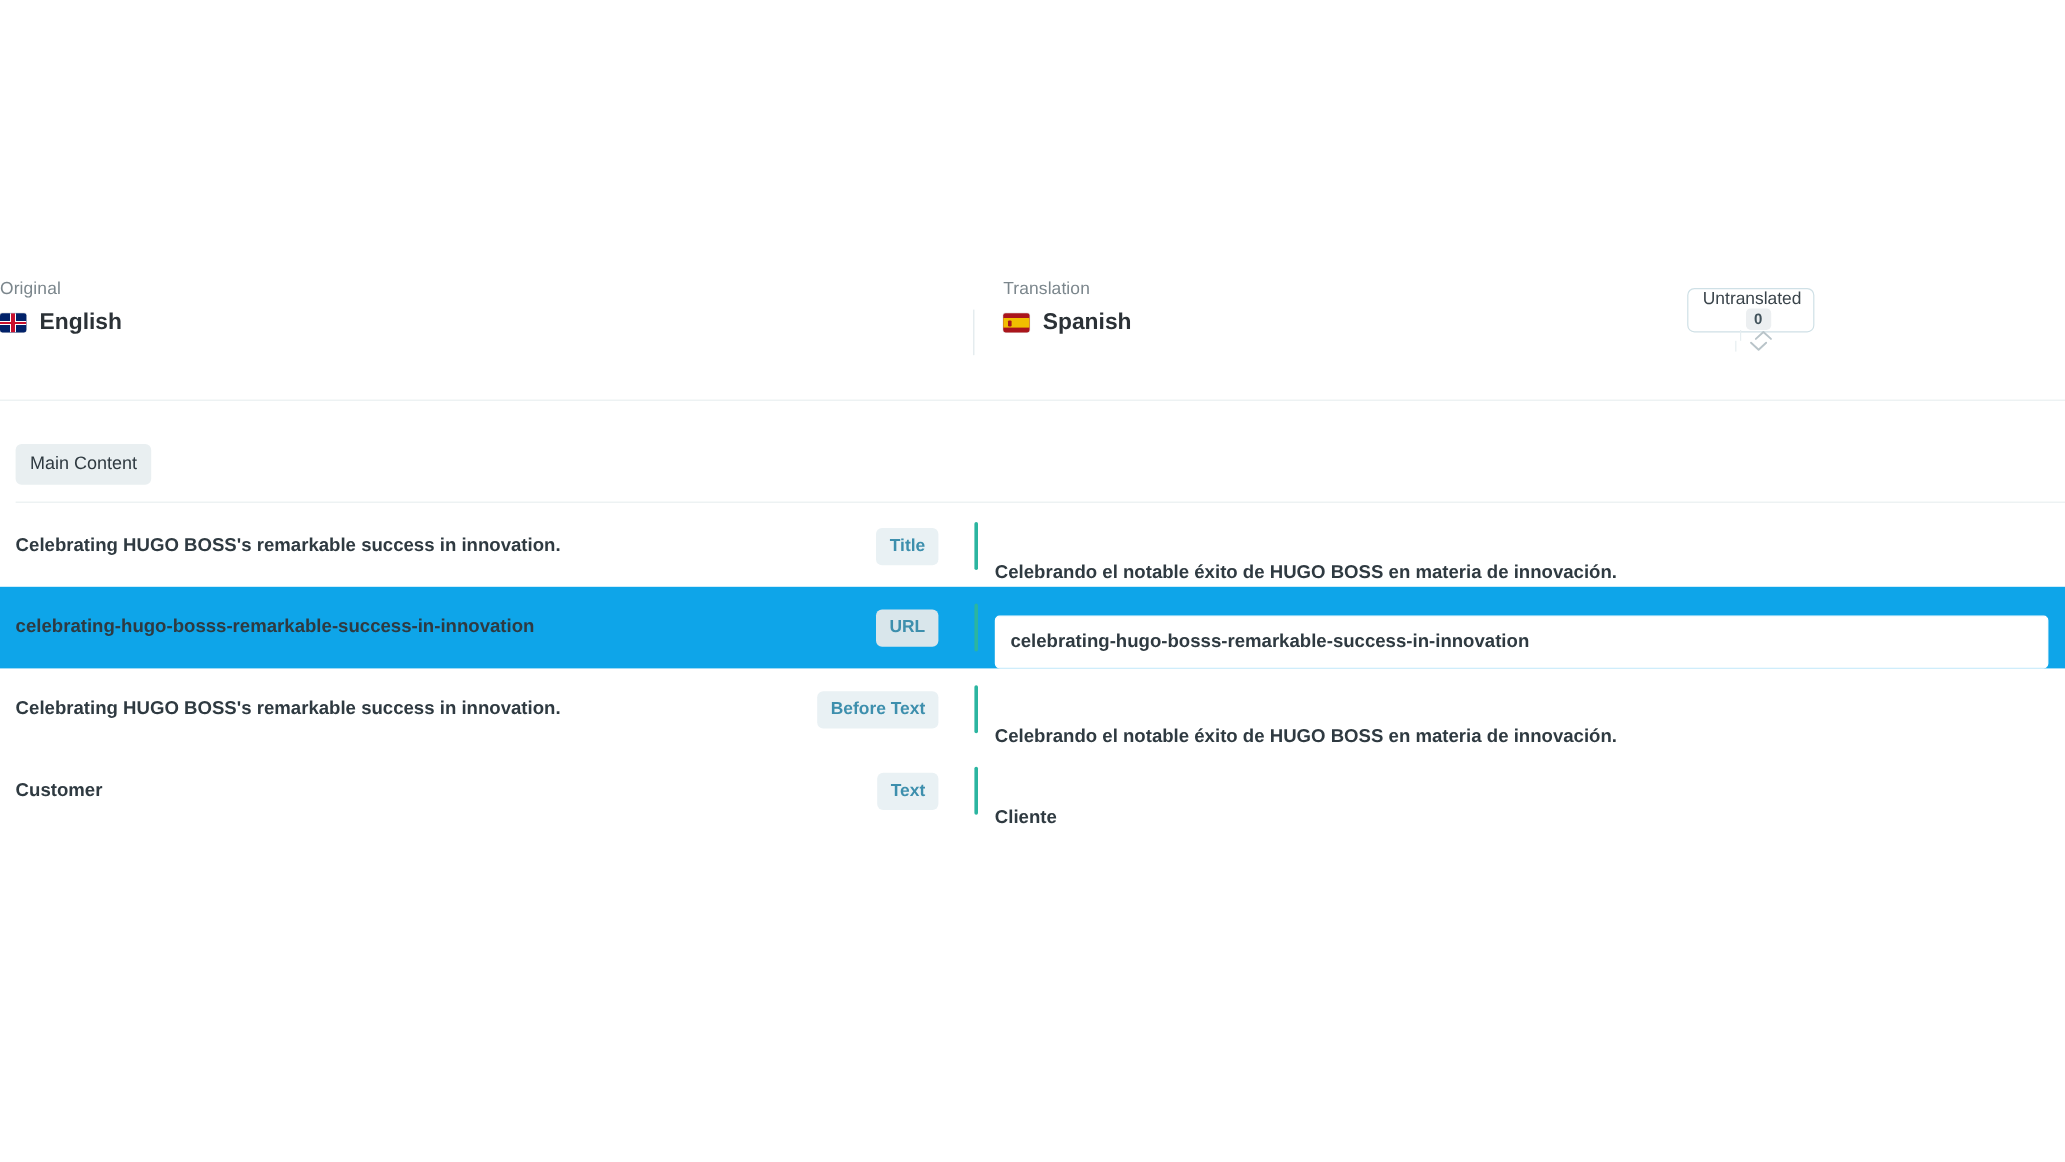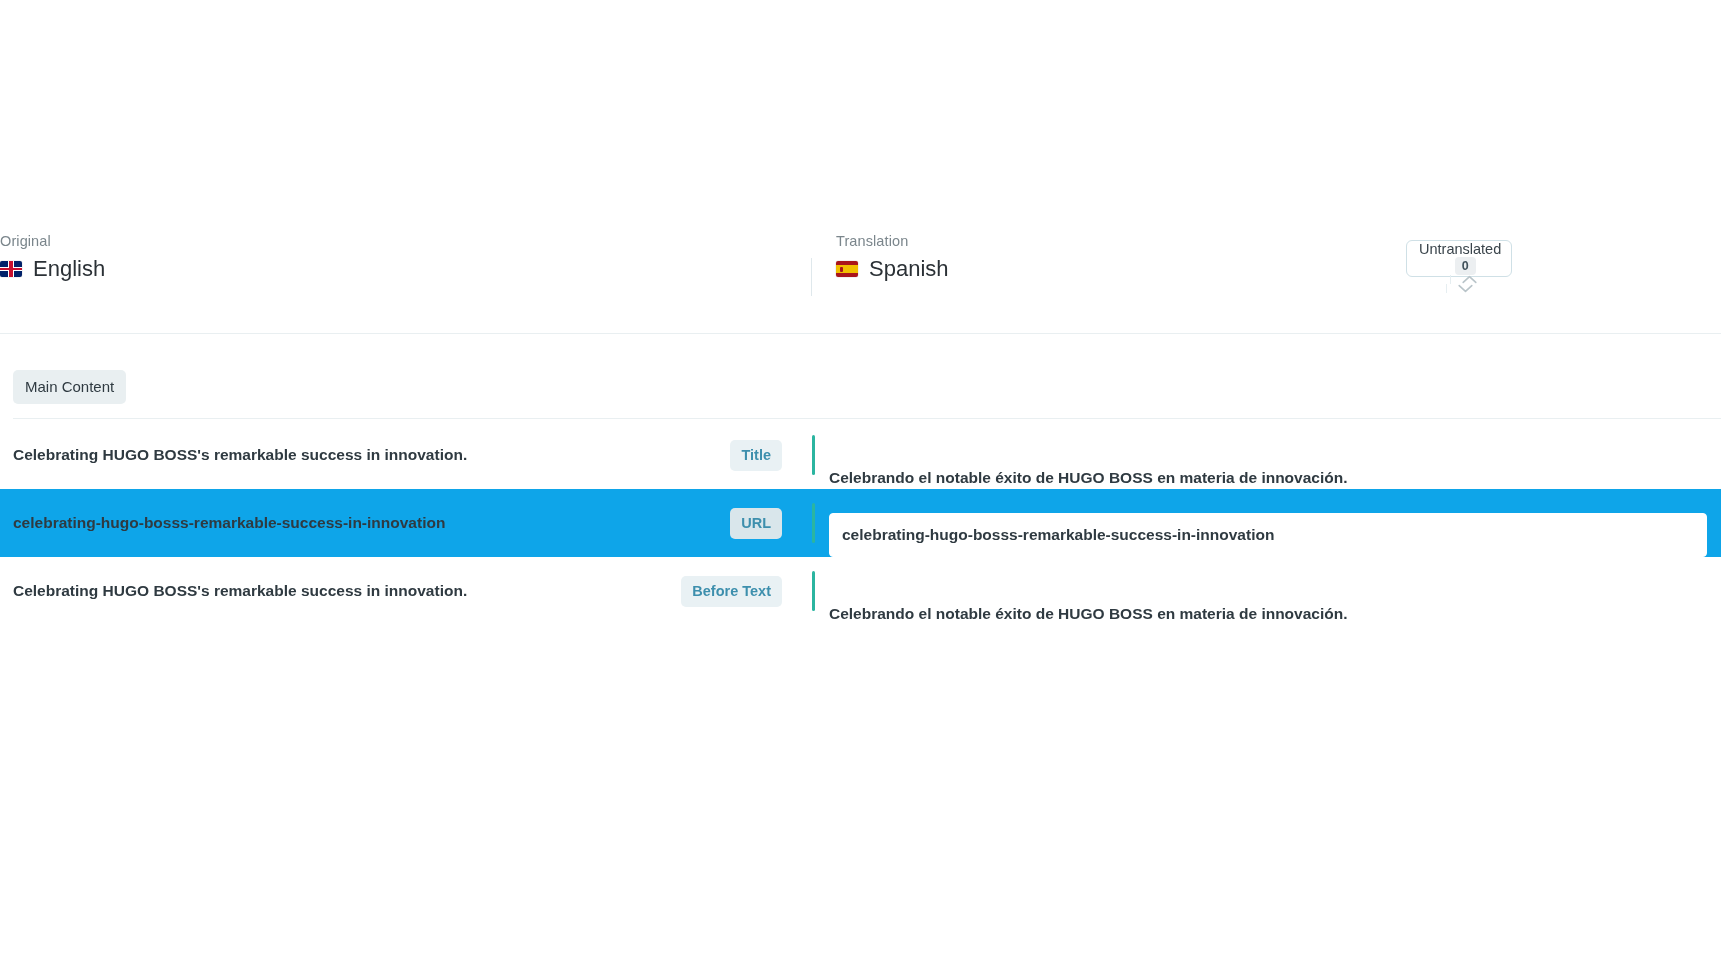--- a/index.html
+++ b/index.html
@@ -71,23 +71,24 @@
     content:""; position:absolute;
     left:0; right:0; top:25%; height:50%;
     background:#F1BF00;
   }
   .flag-es::after {
     content:""; position:absolute;
     left:4px; top:6px; width:3px; height:5px;
     background:#AA151B; border-radius:1px;
   }
   .lang-name {
-    font-size: 22px;
+    font-size: 19px;
     color: #2b3136;
     line-height: 24px;
+    font-weight: bold;
   }
 
   
   .untranslated-widget {
     position: absolute;
     left: 1406px; top: 240px;
     height: 37px;
     display: flex; align-items: center;
     border: 1px solid #cfe0e6;
     border-radius: 6px;
@@ -325,15 +326,29 @@
         </span>
       </div>
       <div class="row-target">
         <span class="target-bar"></span>
         <span class="target-body">
           <span class="target-text">Celebrando el notable éxito de HUGO BOSS en materia de innovación.</span>
         </span>
       </div>
     </div>
 
+    <div class="row">
+      <div class="row-source">
+        <span class="source-text">Customer</span>
+        <span class="row-badge-col">
+          <span class="type-badge">Text</span>
+        </span>
+      </div>
+      <div class="row-target">
+        <span class="target-bar"></span>
+        <span class="target-body">
+          <span class="target-text">Cliente</span>
+        </span>
+      </div>
+    </div>
 
   </div>
 </div>
 
 </body></html>

